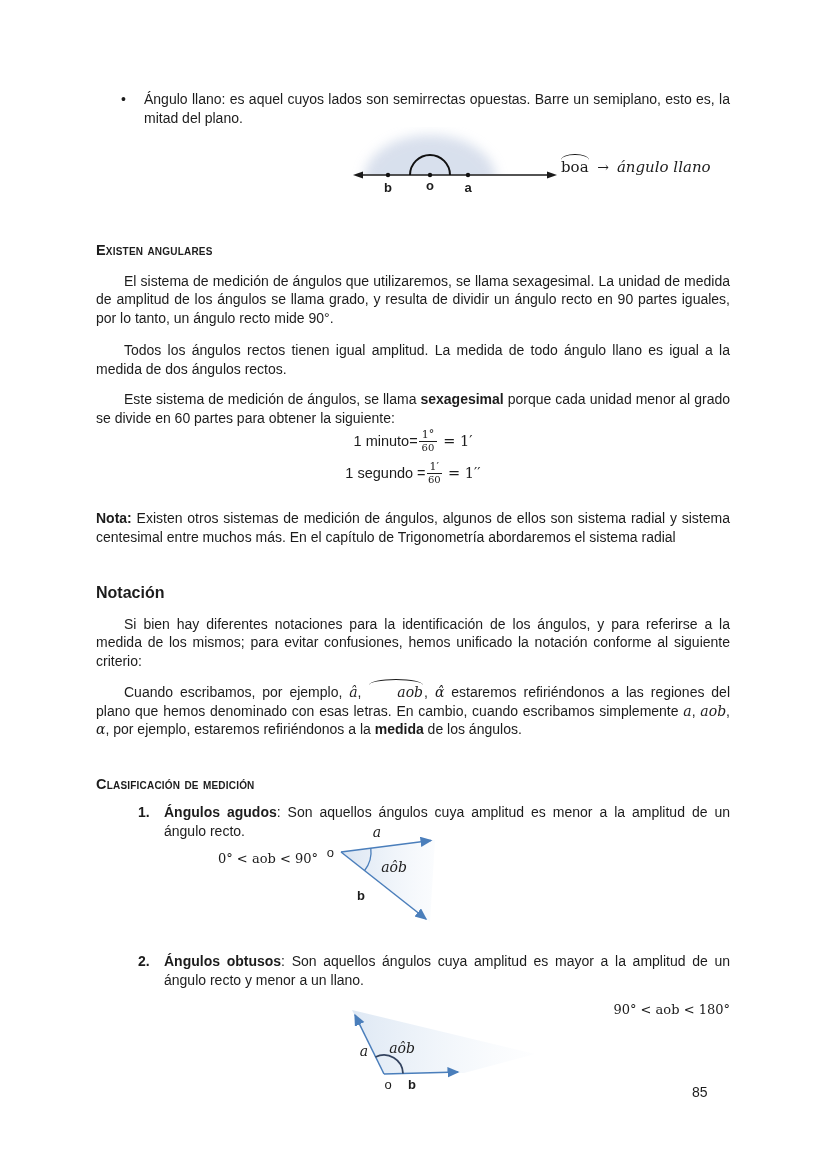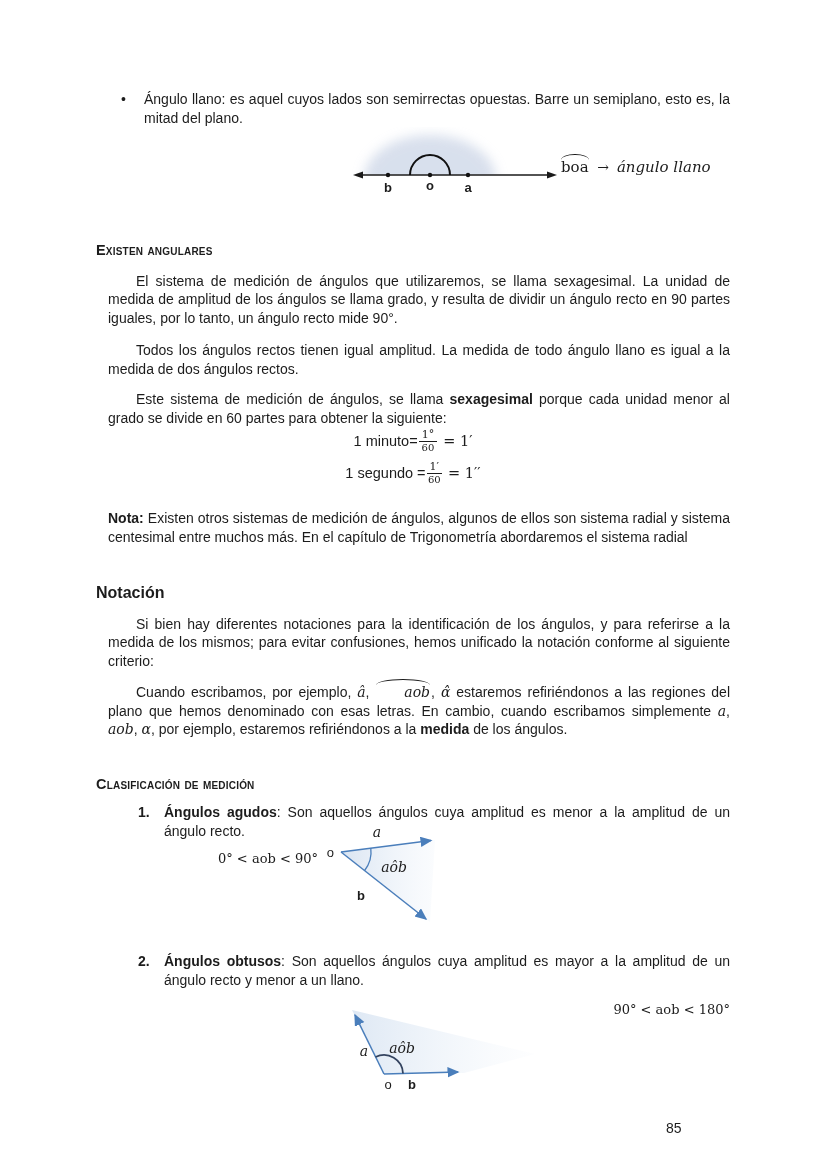--- a/index.html
+++ b/index.html
@@ -5,21 +5,21 @@
   html,body { margin:0; padding:0; background:#ffffff; }
   .page {
     position:relative; width:828px; height:1171px; background:#ffffff;
     font-family:"Liberation Sans", sans-serif; font-size:14px; line-height:18.5px;
     color:#1c1c1c; box-sizing:border-box; padding:90px 98px 0 96px; overflow:hidden;
   }
   .serif { font-family:"DejaVu Serif","Liberation Serif",serif; }
   .it { font-style:italic; }
   .bold { font-weight:bold; }
   p { margin:0; }
-  .just { text-align:justify; text-align-last:left;margin-left:12px; }
+  .just { text-align:justify; text-align-last:left; }
   .indent { text-indent:28px; }
 
   
   .bullet-row { display:flex; margin-left:25px; }
   .bullet-marker { width:23px; flex:none; }
   .bullet-text { flex:1; text-align:justify; text-align-last:left; }
 
   
   .diagram1-row { display:flex; align-items:flex-start; margin-top:0; height:84px; }
   svg.llano { margin-left:256px; flex:none; overflow:visible; }
@@ -55,21 +55,21 @@
 
   .ineq { font-family:"DejaVu Serif","Liberation Serif",serif; font-size:13px;text-align:right; }
 
   .agudo-row { display:flex; margin-left:74px; margin-top:-6px; height:104px; }
   .agudo-row .ineq { width:148px; padding-top:16px; flex:none; }
   svg.agudo { margin-top:-14px; overflow:visible; }
 
   .obtuso-ineq { margin:12px 0 0 74px; }
   svg.obtuso { display:block; margin:-16px 0 0 234px; overflow:visible; }
 
-  .pagenum { position:absolute; left:666px; top:1083px; font-size:14px;margin-top:36px; }
+  .pagenum { position:absolute; left:692px; top:1083px; font-size:14px; }
 
   .svg-lbl { font-family:"Liberation Sans",sans-serif; font-size:13px; fill:#1c1c1c; }
   .svg-lbl-bold { font-family:"Liberation Sans",sans-serif; font-size:13px; font-weight:bold; fill:#1c1c1c; }
   .svg-lbl-it { font-family:"DejaVu Serif","Liberation Serif",serif; font-style:italic; font-size:14px; fill:#1c1c1c; }
 </style>
 </head>
 <body>
 
 <div class="page">
 

